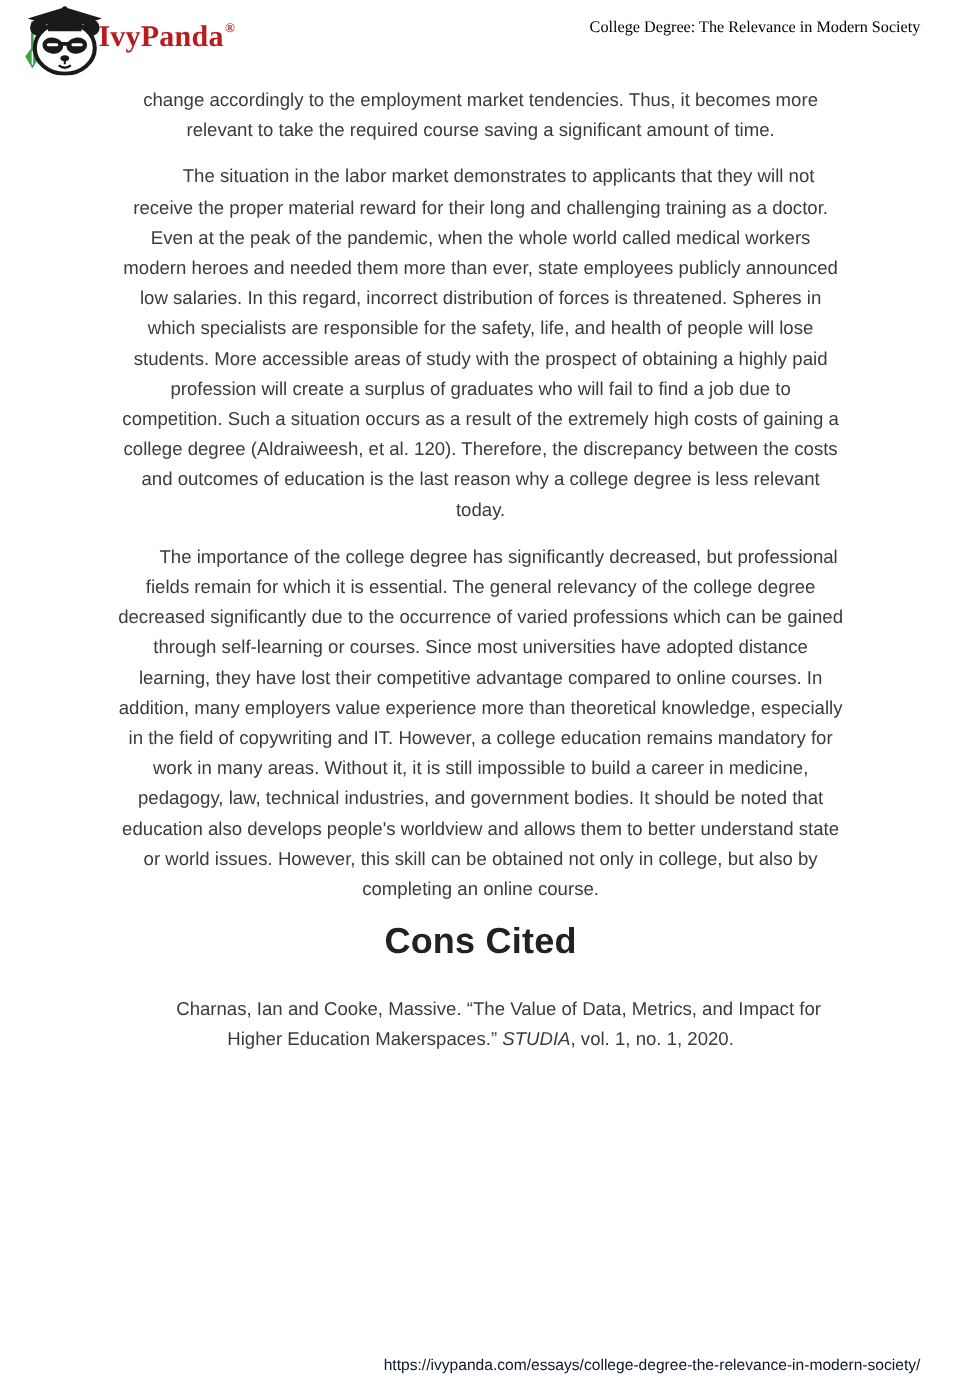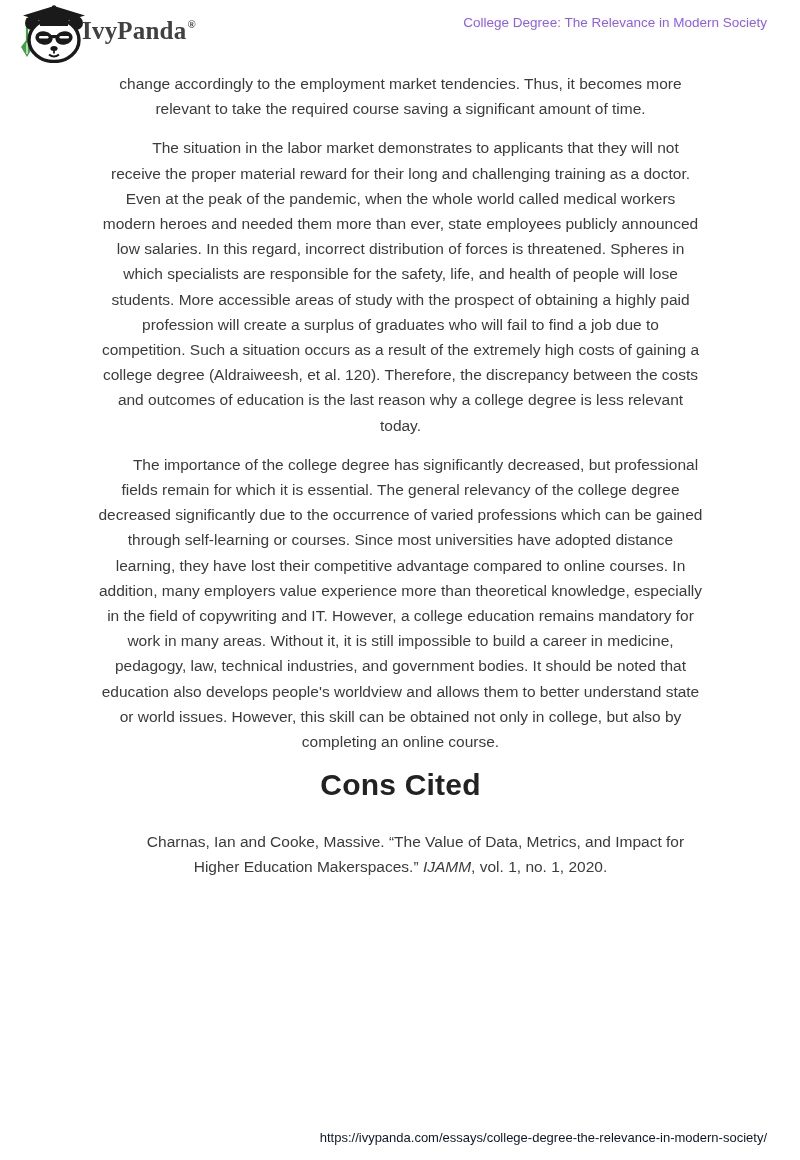--- a/index.html
+++ b/index.html
@@ -11,27 +11,27 @@
     font-family: "Liberation Sans", "DejaVu Sans", sans-serif;
     overflow: hidden;
     margin: 0 auto;
   }
   
   .header { position: absolute; left: 0; top: 0; width: 100%; height: 70px; }
   .logo-wrap { position: absolute; left: 14px; top: 5px; width: 76px; height: 58px; }
   .brand {
     position: absolute; left: 82px; top: 17px;
     font-family: "Liberation Serif", "DejaVu Serif", serif;
-    font-weight: 700; font-size: 25px; color: #404040; letter-spacing: 0.2px;
+    font-weight: 700; font-size: 25px; color: #b91c1c; letter-spacing: 0.2px;
     white-space: nowrap;
   }
   .brand sup { font-size: 11px; position: relative; top: -2px; left: 1px; }
   .doc-title {
     position: absolute; right: 33px; top: 15px;
-    font-size: 13.5px; color: #8b5cf6; white-space: nowrap;
+    font-size: 13.5px; color: #000000; white-space: nowrap; font-family: Liberation Serif, serif;
   }
   
   .content {
     position: absolute; left: 73px; top: 71px; width: 655px;
     color: #3b3b3b; font-size: 15.5px; line-height: 25.2px; text-align: center;
   }
   .content p { margin: 0 0 14px 0; text-indent: 30px; white-space: pre-line; }
   .content p.no-indent { text-indent: 0; }
   h1.works-cited {
     font-size: 30px; line-height: 34px; color: #222222; font-weight: 700;
@@ -108,18 +108,18 @@
 in the field of copywriting and IT. However, a college education remains mandatory for
 work in many areas. Without it, it is still impossible to build a career in medicine,
 pedagogy, law, technical industries, and government bodies. It should be noted that
 education also develops people's worldview and allows them to better understand state
 or world issues. However, this skill can be obtained not only in college, but also by
 completing an online course.</p>
 
     <h1 class="works-cited">Cons Cited</h1>
 
     <p class="citation"><span>Charnas, Ian and Cooke, Massive. “The Value of Data, Metrics, and Impact for
-Higher Education Makerspaces.” </span><em>IJAMM</em><span>, vol. 1, no. 1, 2020.</span></p>
+Higher Education Makerspaces.” </span><em>STUDIA</em><span>, vol. 1, no. 1, 2020.</span></p>
   </div>
 
   <a class="footer-url" href="#">https://ivypanda.com/essays/college-degree-the-relevance-in-modern-society/</a>
 
 </div>
 
 </body></html>

